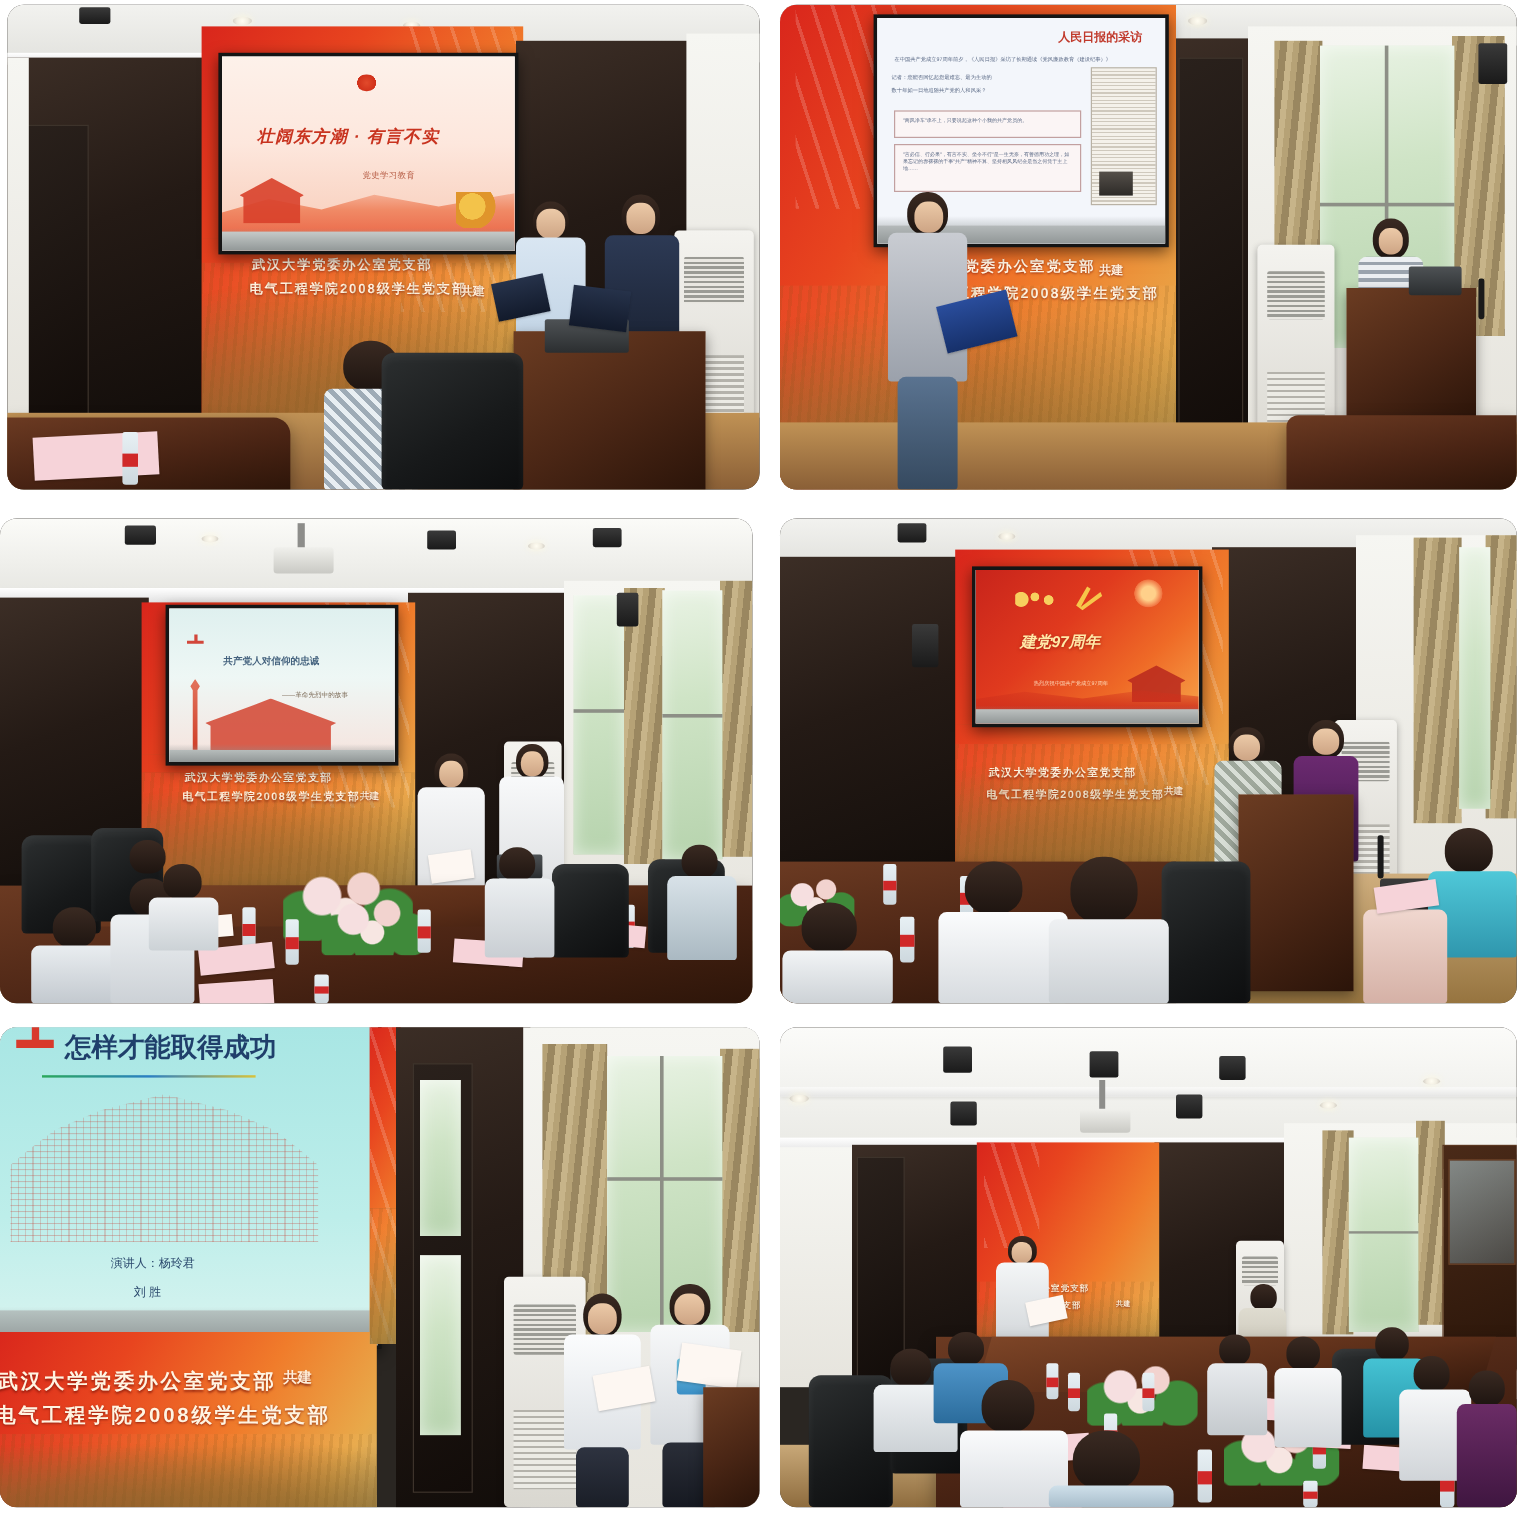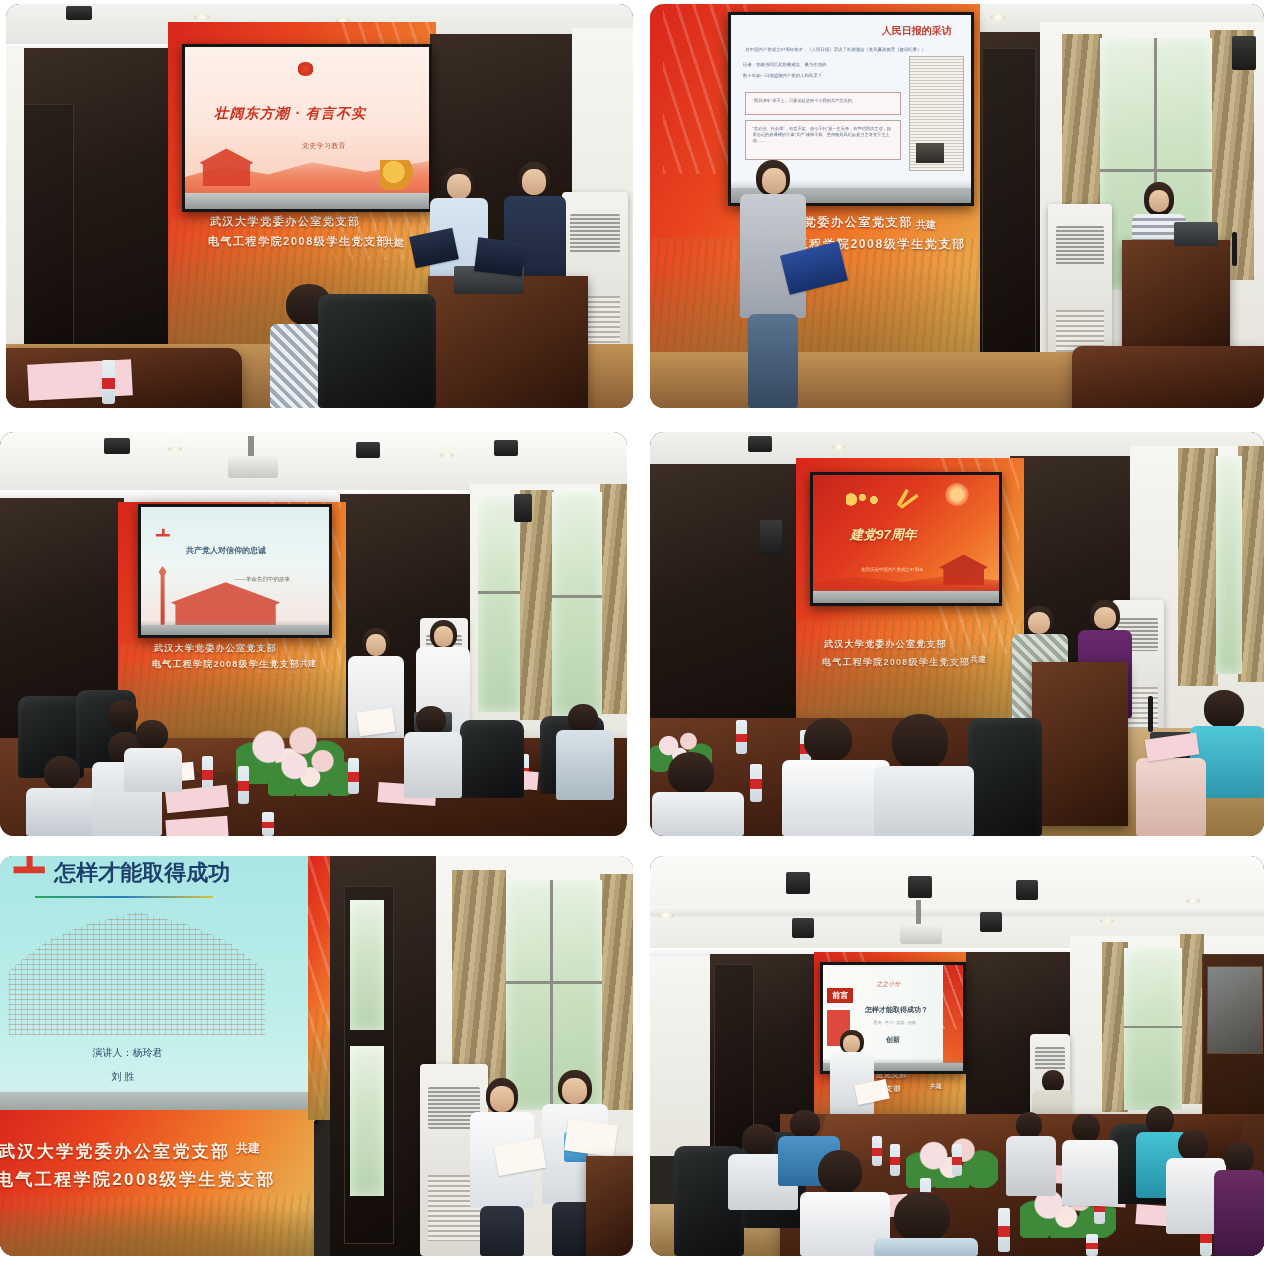--- a/index.html
+++ b/index.html
@@ -772,36 +772,20 @@
       <div class="wall-dark" style="left:312px;top:96px;width:118px;height:200px;"></div>
 
       <div class="backdrop" style="left:164px;top:96px;width:152px;height:200px;">
         <div class="backdrop-rays" style="left:4%;right:auto;width:30%;height:44%;"></div>
         <div class="skyline"></div>
         <div class="backdrop-text" style="left:22px;top:118px;font-size:7px;">学党委办公室党支部</div>
         <div class="backdrop-text sm" style="left:20px;top:132px;font-size:7px;">2008级学生党支部</div>
         <div class="gongjian" style="left:116px;top:130px;font-size:6px;">共建</div>
       </div>
 
-      <div class="screen-frame" style="left:170px;top:106px;width:140px;height:106px;">
-        <div class="screen">
-          <div class="slideF">
-            <div class="sideRed"></div>
-            <div class="sideRays"></div>
-            <div class="tag" style="font-size:8px;">前言</div>
-            <div class="block"></div>
-            <div class="script" style="font-size:6px;">之之小分</div>
-            <div class="q" style="font-size:7px;">怎样才能取得成功？</div>
-            <div class="tiny" style="font-size:4px;">思考 · 学习 · 实践 · 创新</div>
-            <div class="kw" style="font-size:7px;">创新</div>
-            <div class="bar"></div>
-          </div>
-          <div class="screen-dim"></div>
-        </div>
-      </div>
 
       <div class="wall-light" style="left:420px;top:80px;width:194px;height:230px;"></div>
       <div class="curtain" style="left:452px;top:86px;width:26px;height:170px;"></div>
       <div class="curtain" style="left:530px;top:78px;width:24px;height:170px;"></div>
       <div class="window" style="left:474px;top:92px;width:58px;height:162px;">
         <div class="mull" style="left:0;top:48%;width:100%;height:2px;"></div>
       </div>
       <div class="cabinet" style="left:552px;top:98px;width:62px;height:186px;"></div>
       <div class="ac-unit" style="left:380px;top:178px;width:40px;height:108px;"></div>
 

